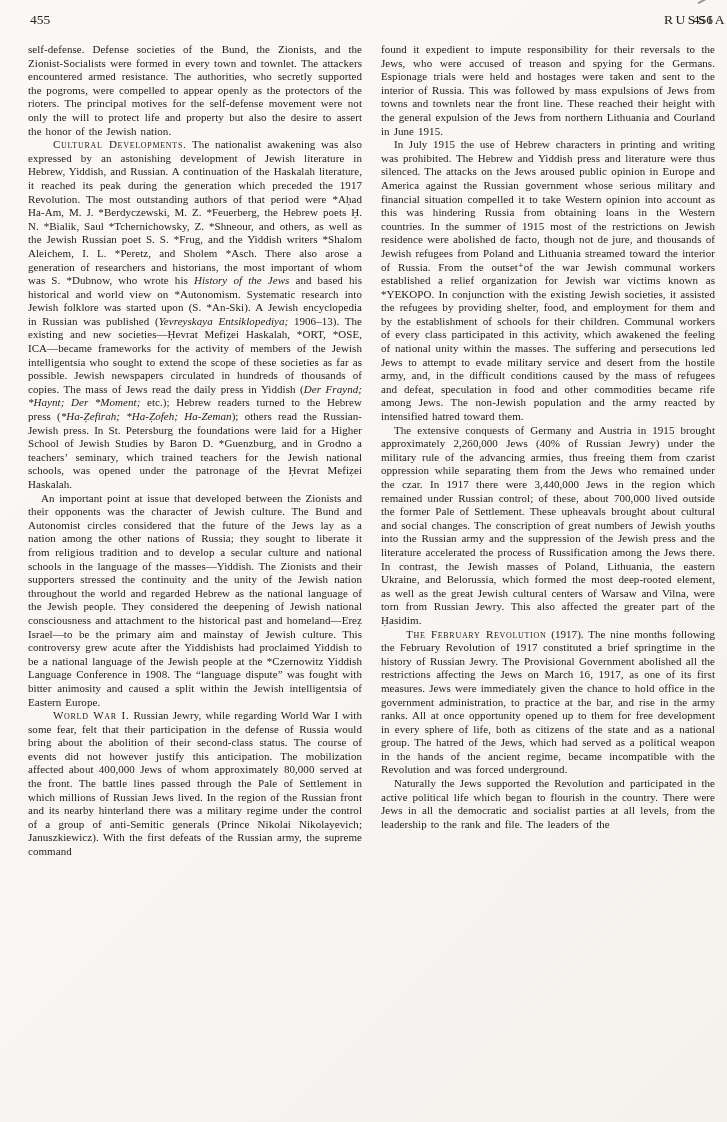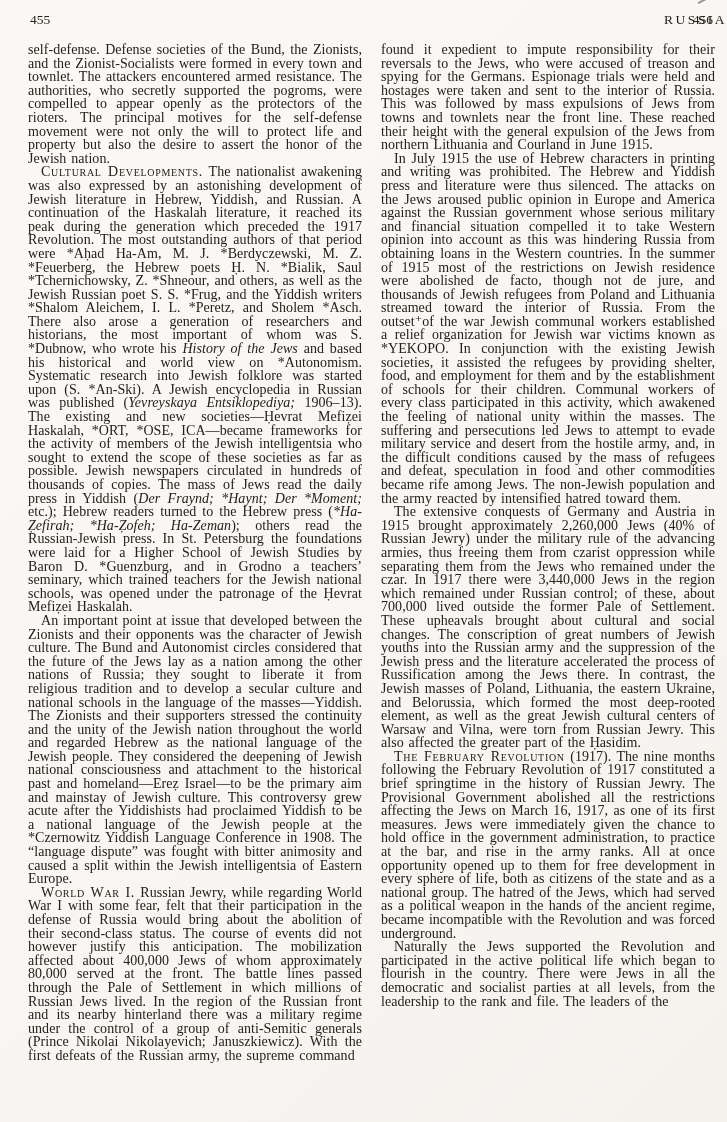--- a/index.html
+++ b/index.html
@@ -17,29 +17,29 @@
   }
   .running-head {
     position: absolute; top: 12px; left: 0; right: 0; height: 18px;
     font-size: 13.5px;
   }
   .pageno-left  { position: absolute; left: 30px;  top: 0; }
   .pageno-right { position: absolute; right: 14px; top: 0; margin-left: 36px; }
   .head-title   { position: absolute; left: 0; right: 0; top: 0; text-align: right; letter-spacing: 2.5px; }
   .col {
     position: absolute; top: 43px; width: 334px;
-    font-size: 14px; line-height: 13.6px;
+    font-size: 11px; line-height: 13.6px;
     text-align: justify;
     word-spacing: 1.2px; letter-spacing: 0.05px;
   }
   .col-left  { left: 28px; }
   .col-right { left: 381px; }
   .para { margin: 0; }
   .para.indent { text-indent: 13px; }
-  .smallcaps { font-variant: small-caps; letter-spacing: 0.7px; }
+  .smallcaps { font-variant: small-caps; letter-spacing: 0.7px; margin-left: 12px; }
   .italic { font-style: italic; margin-top: 28px; }
   .scan-mark {
     position: absolute; top: -1px; right: 16px;
     width: 14px; height: 2px; background: #4a463e;
     transform: rotate(-28deg); opacity: 0.55; border-radius: 1px;
   }
 </style>
 </head>
 <body>
 

